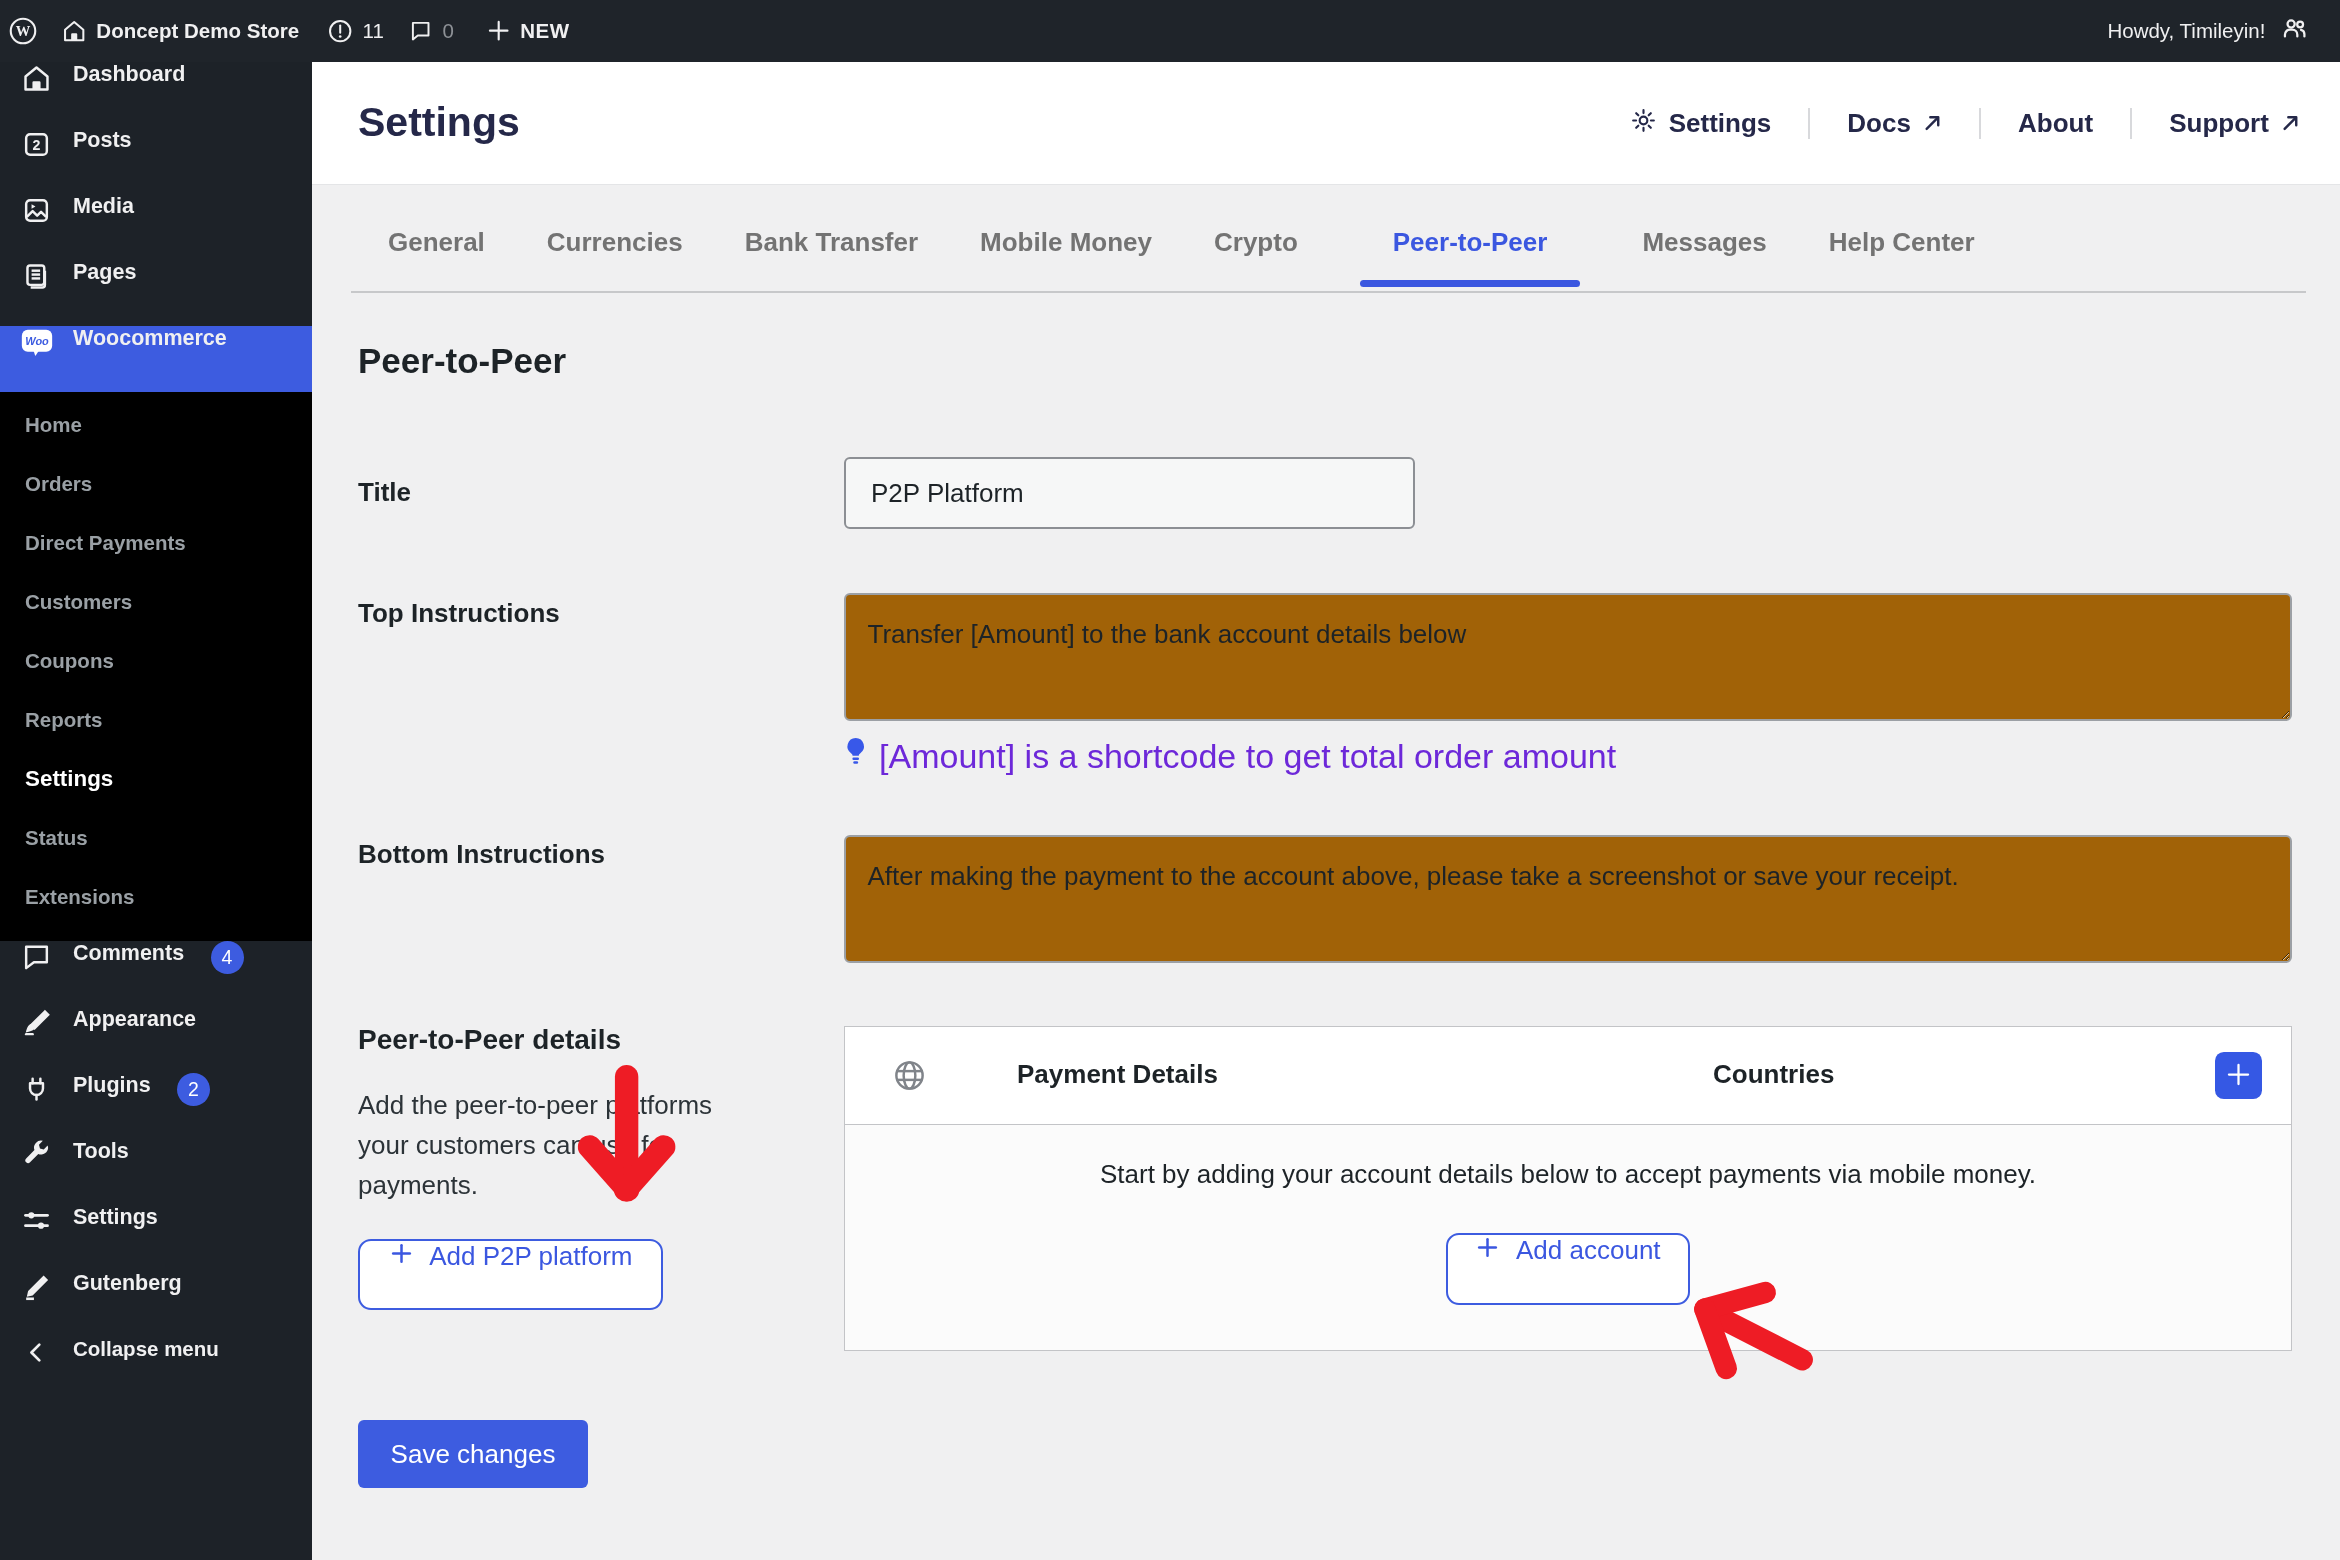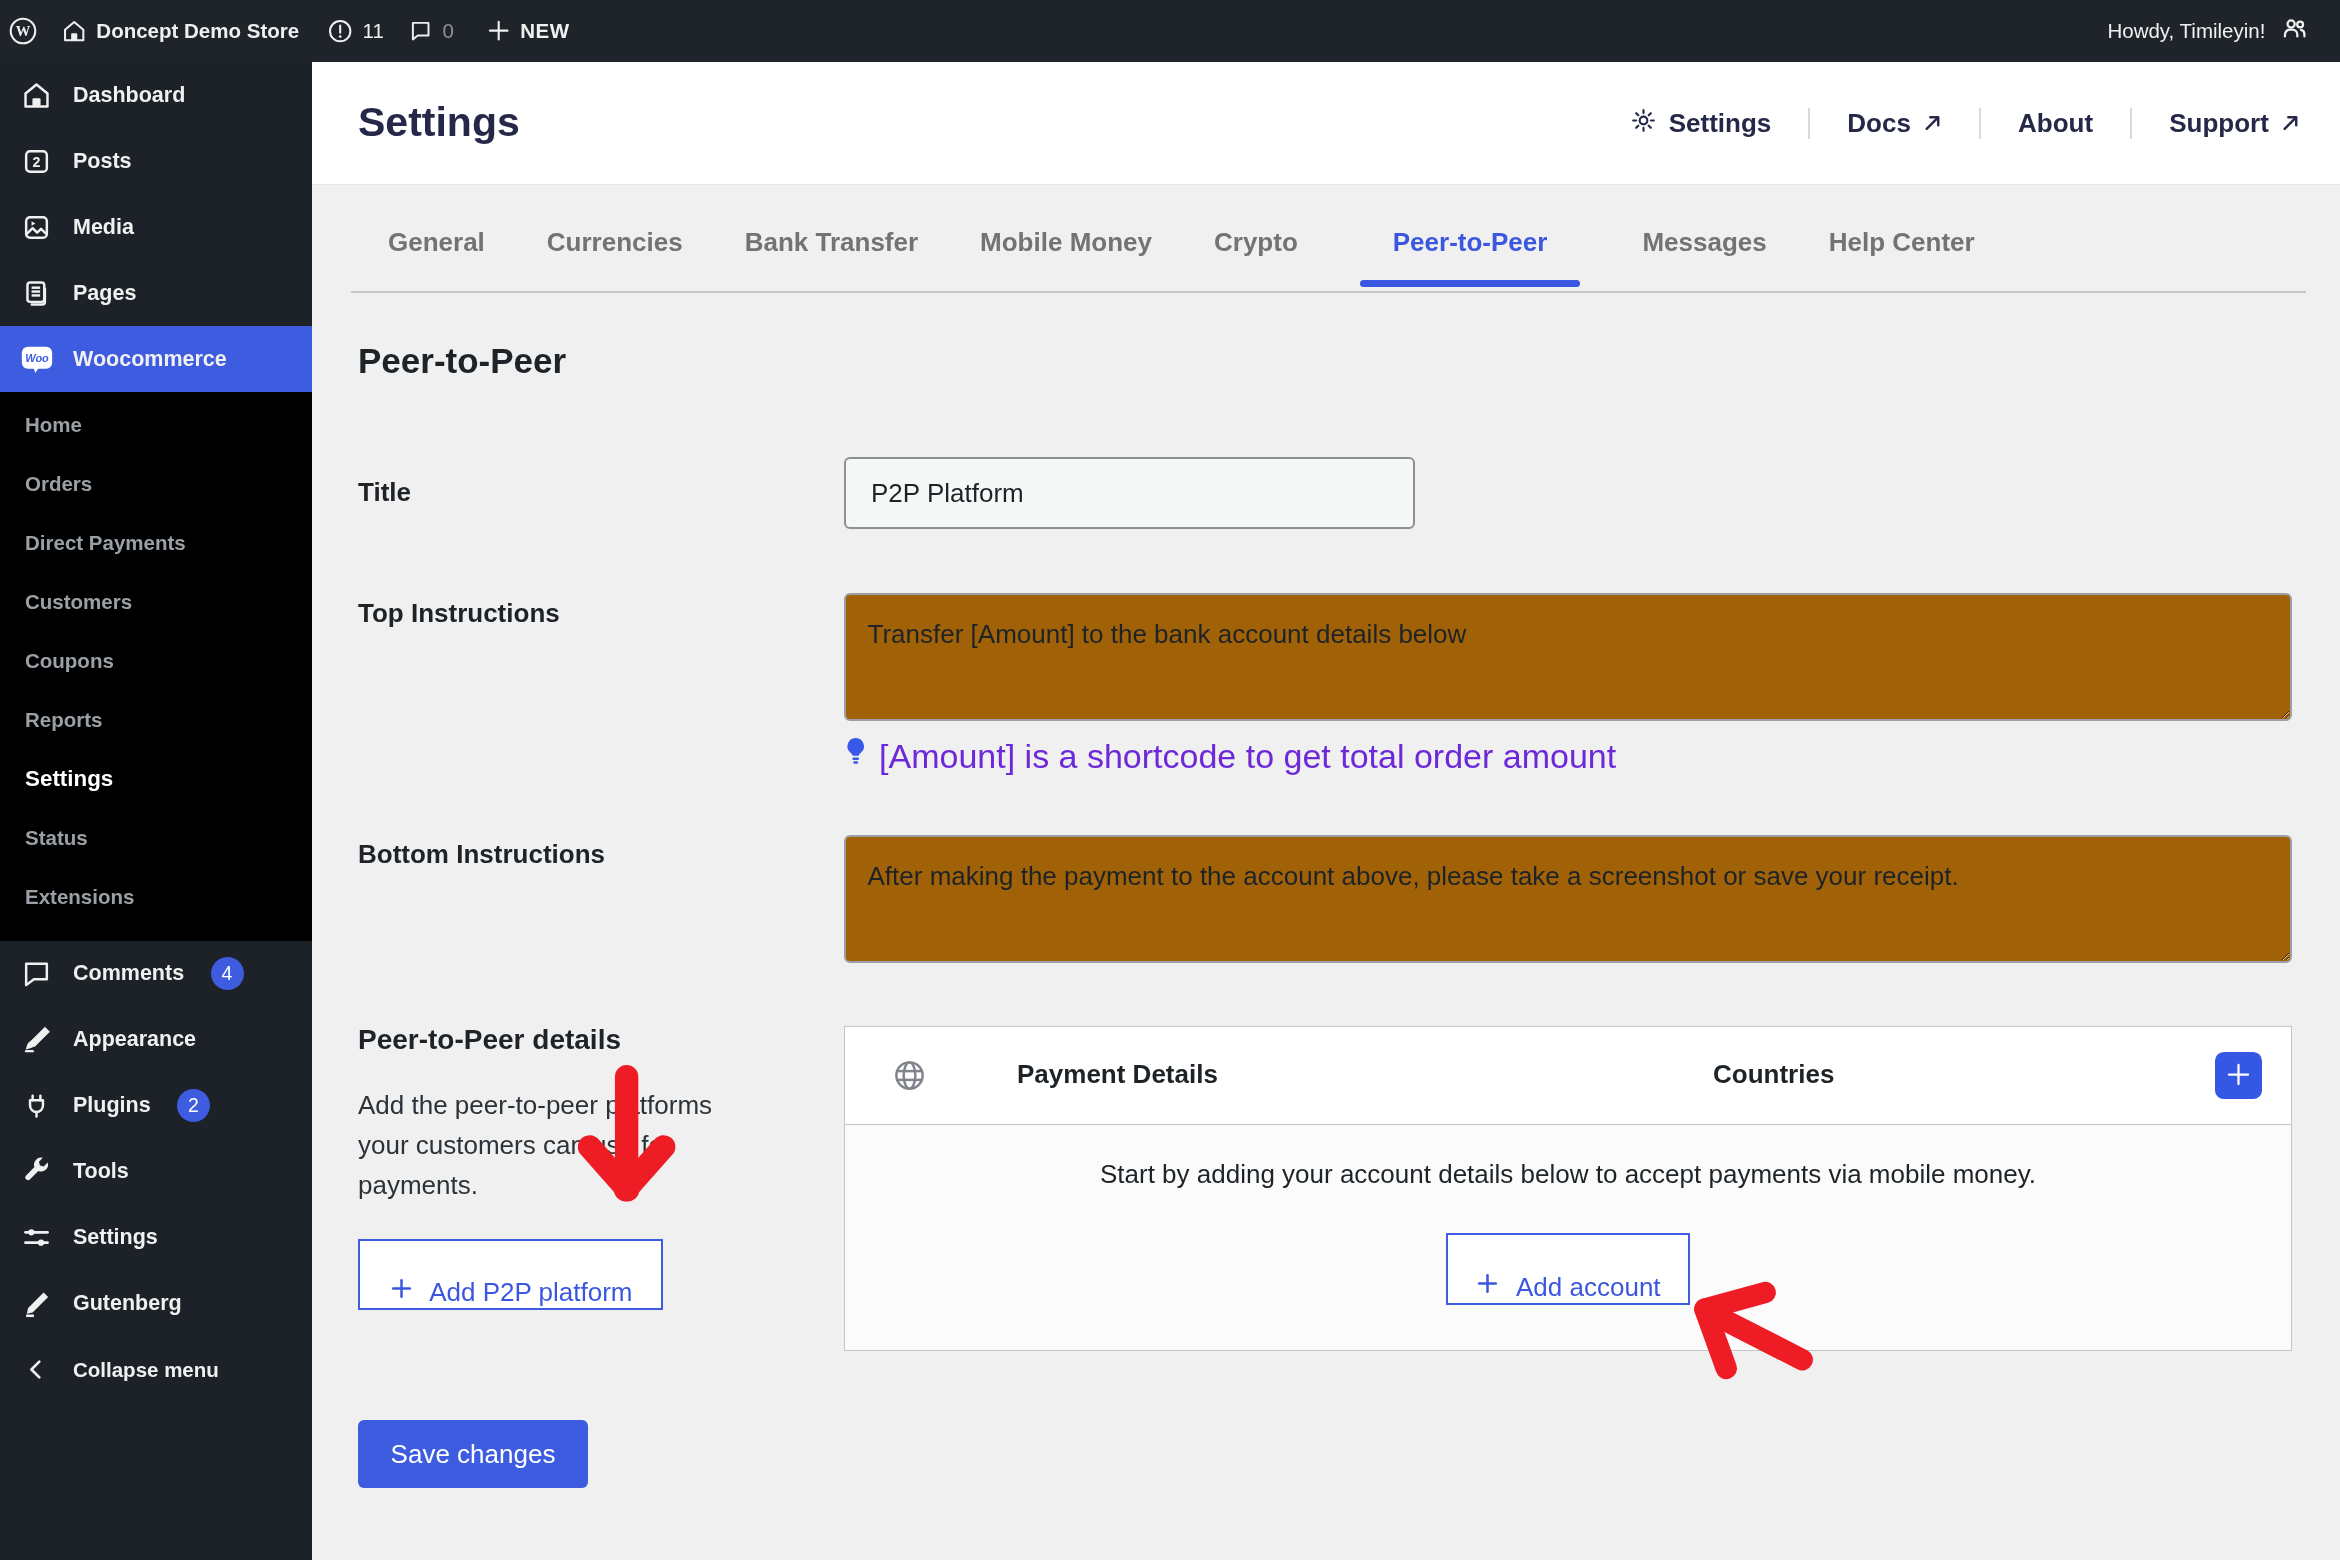--- a/index.html
+++ b/index.html
@@ -13,21 +13,21 @@
   .ab-item { display:flex; align-items:center; gap:9.8px; padding:0 13.7px; height:62px; color:#f0f0f1; font-size:20.5px; }
   .ab-item svg { display:block; }
   .ab-sitename { font-weight:600; }
   .ab-count { font-size:20.5px; }
   .ab-muted { color:#8d9196; }
   .ab-new { font-weight:600; letter-spacing:0.5px; }
   .ab-right { position:absolute; right:33px; top:0; height:62px; display:flex; align-items:center; gap:15.6px; font-size:20.5px; }
 
   
   .sidebar { position:absolute; top:62px; left:0; width:312px; height:1498px; background:#1d2228; z-index:20; }
-  .side-item { display:flex; align-items:center; height:66px; padding-left:20.5px; gap:20.5px; color:#f0f0f1; font-size:21.5px; font-weight:600; cursor:pointer; }
+  .side-item { display:flex; height:66px; padding-left:20.5px; gap:20.5px; color:#f0f0f1; font-size:21.5px; font-weight:600; cursor:pointer; }
   .side-item .s-icon { width:32px; height:32px; flex:0 0 32px; display:flex; align-items:center; justify-content:center; }
   .side-item.active { background:#3d5ce0; }
   .submenu { background:#000; padding:3.9px 0 13.7px; }
   .sub-item { display:flex; align-items:center; height:59px; padding-left:25px; color:#9aa0a5; font-size:20.5px; font-weight:700; cursor:pointer; }
   .sub-item.current { color:#ffffff; font-weight:700; font-size:22.4px; }
   .badge { min-width:33px; height:33px; border-radius:16.6px; background:#3d5ce0; color:#fff; font-size:19.5px; font-weight:400; display:flex; align-items:center; justify-content:center; margin-left:5.9px; padding:0 5.9px; }
 
   
   .page-head { position:absolute; left:312px; top:62px; width:2029px; height:123px; background:#ffffff; border-bottom:1px solid #e4e5e7; z-index:10; }
   .page-title { position:absolute; left:46px; top:37px; font-size:41px; font-weight:700; color:#252849; }
@@ -42,21 +42,21 @@
   .tab.active::after { content:""; position:absolute; left:-33px; right:-33px; bottom:-3.9px; height:6.8px; background:#3b57e0; border-radius:3.9px; }
 
   
   .h2 { position:absolute; left:358px; top:341px; font-size:35px; font-weight:700; color:#1d2327; }
   .form-label { position:absolute; left:358px; font-size:26px; font-weight:600; color:#1d2327; }
   .title-input { position:absolute; left:844px; top:457px; width:571px; height:72px; background:#f6f7f7; border:2px solid #8c8f94; border-radius:5.9px; font-size:26px; color:#1d2327; padding:0 25px; font-family:"Liberation Sans",sans-serif; }
   .ta { position:absolute; left:844px; width:1448px; height:128px; background:#a16207; border:2px solid #9ca0a5; border-radius:6px; font-size:26px; color:#1d2327; padding:23.4px 21.5px; font-family:"Liberation Sans",sans-serif; resize:both; line-height:33px; }
   .tip { position:absolute; left:844px; top:737px; display:flex; align-items:center; gap:11.7px; font-size:34px; color:#6d28d9; }
   .h3 { position:absolute; left:358px; top:1024px; font-size:28px; font-weight:700; color:#1d2327; }
   .details-desc { position:absolute; left:358px; top:1085px; width:395px; font-size:26px; line-height:40px; color:#2c3338; }
-  .btn-outline { position:absolute; display:flex; align-items:flex-end; justify-content:center; gap:15.6px; background:#ffffff; border:2px solid #3d5ce0; border-radius:0; color:#3b57e0; font-size:26px; cursor:pointer; font-family:"Liberation Sans",sans-serif; }
+  .btn-outline { position:absolute; display:flex; align-items:flex-start; justify-content:center; gap:15.6px; background:#ffffff; border:2px solid #3d5ce0; border-radius:13px; color:#3b57e0; font-size:26px; cursor:pointer; font-family:"Liberation Sans",sans-serif; }
   .btn-add-platform { left:358px; top:1239px; width:305px; height:71px; }
   .btn-save { position:absolute; left:358px; top:1420px; width:230px; height:68px; background:#3d5ce0; border:none; border-radius:5.9px; color:#ffffff; font-size:26px; cursor:pointer; font-family:"Liberation Sans",sans-serif; }
 
   
   .ptable { position:absolute; left:844px; top:1026px; width:1448px; height:325px; border:1px solid #c3c4c7; background:#fbfbfb; }
   .ptable-head { position:relative; height:98px; background:#ffffff; border-bottom:1px solid #c3c4c7; }
   .th-globe { position:absolute; left:47px; top:31px; }
   .th { position:absolute; top:32px; font-size:26px; font-weight:600; color:#1d2327; }
   .th-payment { left:172px; }
   .th-countries { left:868px; }

